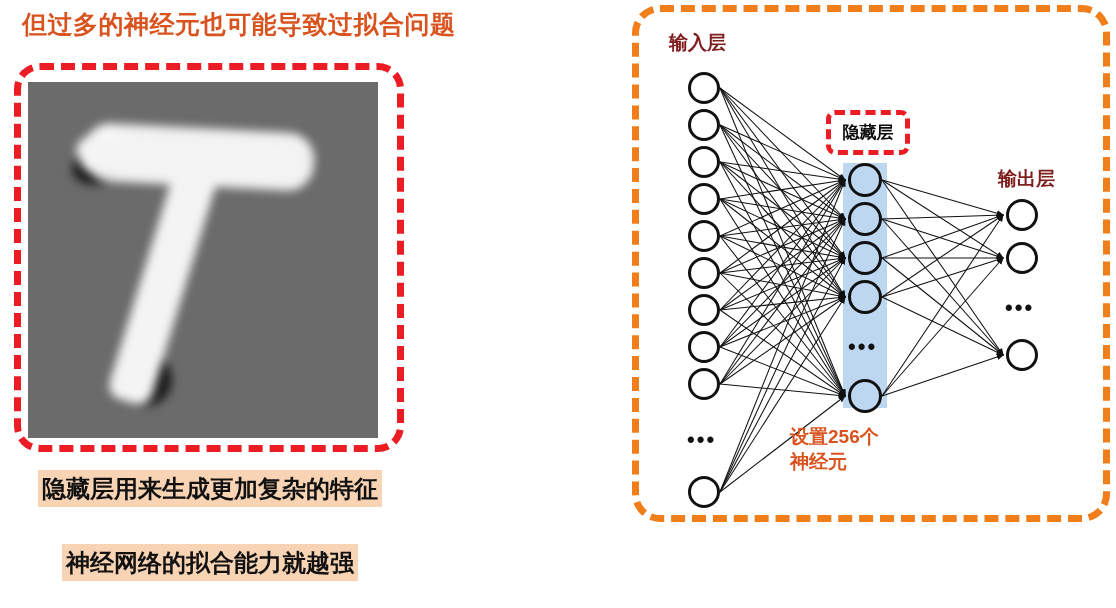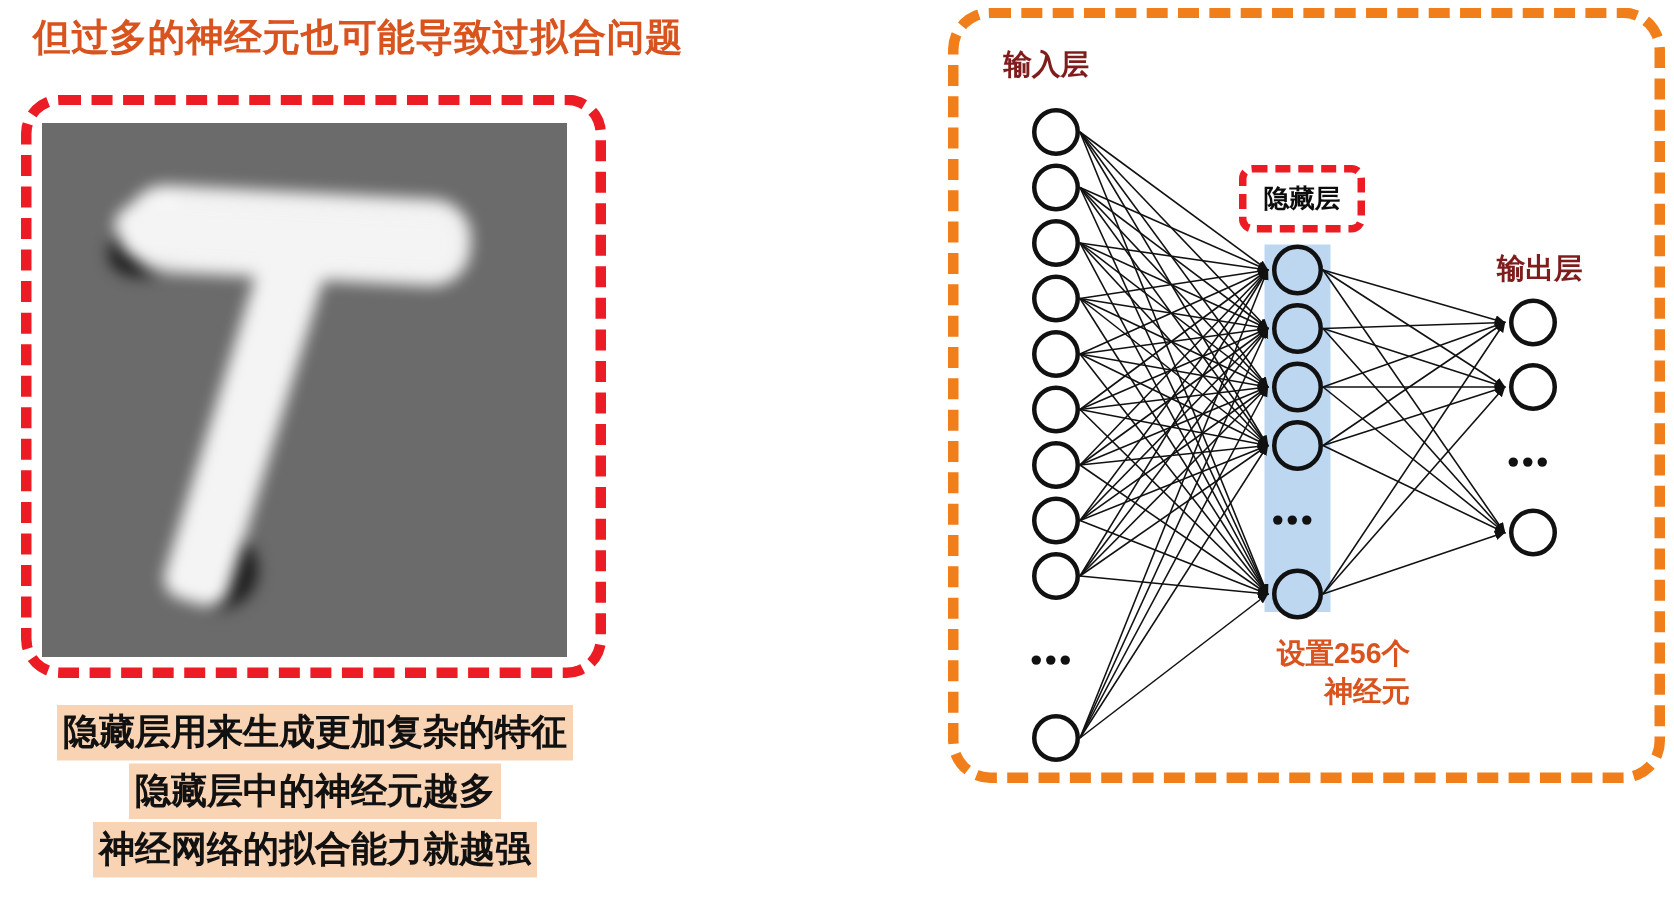--- a/index.html
+++ b/index.html
@@ -128,21 +128,21 @@
 
   .ellipsis{
     position:absolute;
     font-size:22px;font-weight:bold;color:#111111;
     letter-spacing:2px;line-height:1;
     white-space:nowrap;
   }
 
   #hidden-note{
     position:absolute;left:790px;top:424px;width:150px;
-    text-align:right;
+    text-align:left;
     font-size:19px;font-weight:bold;color:#d9531e;
     line-height:25px;
   }
 
   #caption-right{
     position:absolute;left:578px;top:558px;
     font-size:24px;font-weight:bold;color:#111111;
     white-space:nowrap;
   }
   #caption-right span{background:#f8d3b4;padding:2px 6px;display:inline-block;}
@@ -164,21 +164,21 @@
       <div class="shade shade-c"></div>
       <div class="bar bar-hook"></div>
       <div class="glowtop"></div>
       <div class="bar bar-top"></div>
       <div class="bar bar-diag"></div>
     </div>
   </div>
 
   <div id="caption-left">
     <span>隐藏层用来生成更加复杂的特征</span><br>
-    <span>隐藏层中的神经元越多</span><br>
+    <br>
     <span>神经网络的拟合能力就越强</span>
   </div>
 
   <div id="diagram-frame"></div>
 
   <div id="hidden-band"></div>
 
   <svg class="edges" viewBox="0 0 1116 608">
     <defs>
       <marker id="arw" markerWidth="7" markerHeight="7" refX="6" refY="3" orient="auto">

